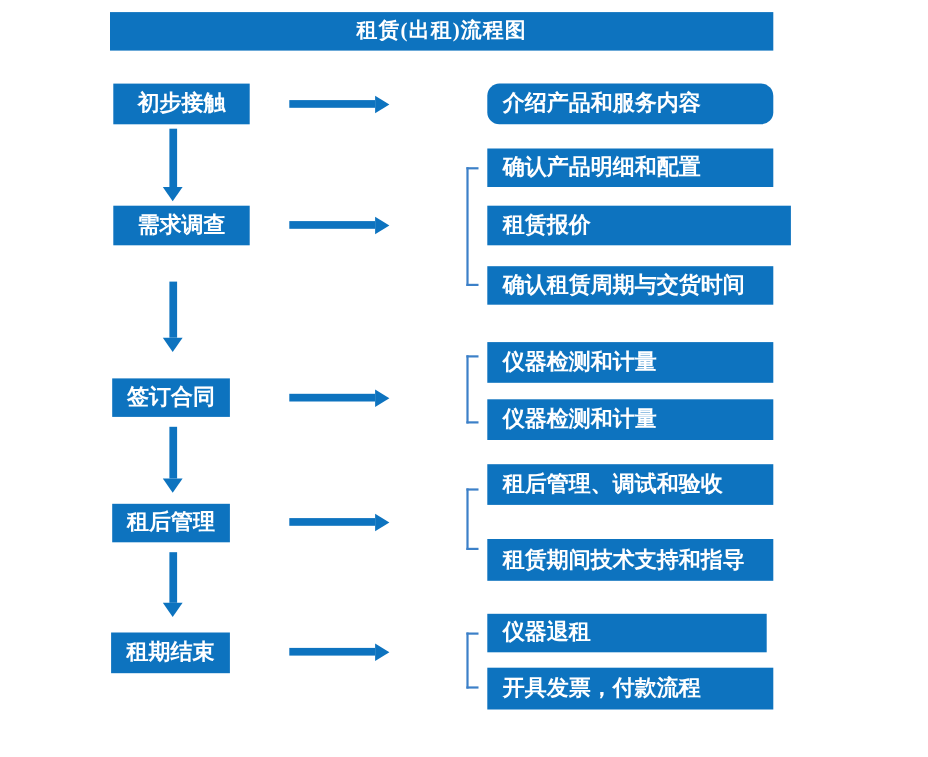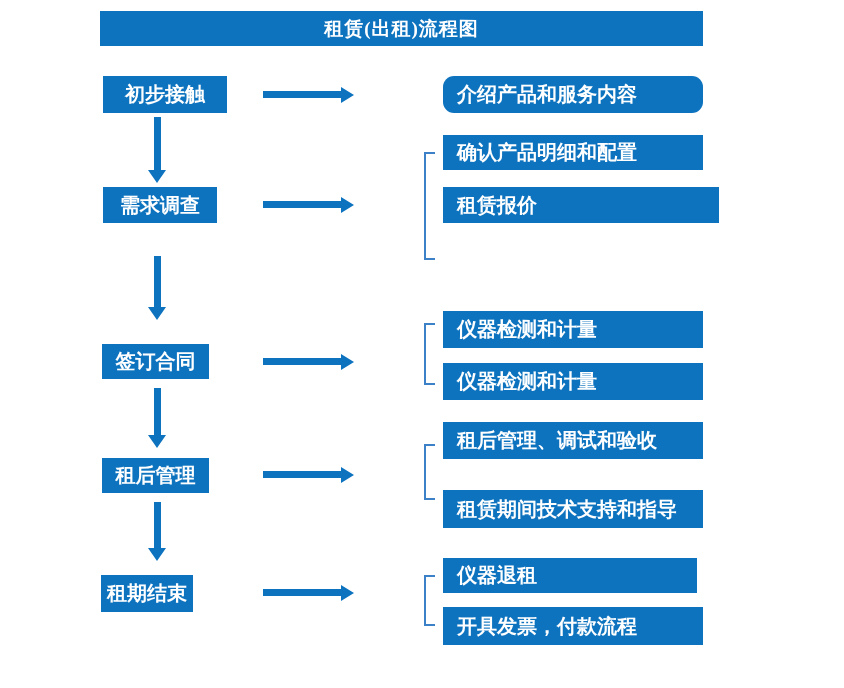--- a/index.html
+++ b/index.html
@@ -68,24 +68,24 @@
   }
 </style>
 </head>
 <body>
 
 <div class="canvas">
 
   <div class="box title-bar">租赁(出租)流程图</div>
 
   <div class="box stage" style="left:103px; top:76px; width:124px; height:37px; line-height:37px;text-align:center;">初步接触</div>
-  <div class="box stage" style="left:103px; top:187px; width:114px; height:36px; line-height:36px;">需求调查</div>
+  <div class="box stage" style="left:103px; top:187px; width:124px; height:36px; line-height:36px;">需求调查</div>
   <div class="box stage" style="left:102px; top:344px; width:107px; height:35px; line-height:35px;">签订合同</div>
   <div class="box stage" style="left:102px; top:458px; width:107px; height:35px; line-height:35px;">租后管理</div>
-  <div class="box stage" style="left:101px; top:575px; width:92px; height:37px; line-height:37px;">租期结束</div>
+  <div class="box stage" style="left:101px; top:575px; width:108px; height:37px; line-height:37px;">租期结束</div>
 
   <div class="v-arrow" style="left:148px; top:117px; height:66px;">
     <div class="shaft"></div>
     <div class="head"></div>
   </div>
   <div class="v-arrow" style="left:148px; top:256px; height:64px;">
     <div class="shaft"></div>
     <div class="head"></div>
   </div>
   <div class="v-arrow" style="left:148px; top:388px; height:60px;">
@@ -120,20 +120,21 @@
 
   <div class="bracket" style="top:152px; height:108px;"></div>
   <div class="bracket" style="top:323px; height:62px;"></div>
   <div class="bracket" style="top:444px; height:56px;"></div>
   <div class="bracket" style="top:575px; height:51px;"></div>
 
   <div class="box detail" style="left:443px; top:76px; width:260px; height:37px; line-height:37px;border-radius:11px;">介绍产品和服务内容</div>
 
   <div class="box detail" style="left:443px; top:135px; width:260px; height:35px; line-height:35px;">确认产品明细和配置</div>
   <div class="box detail" style="left:443px; top:187px; width:276px; height:36px; line-height:36px;">租赁报价</div>
+  <div class="box detail" style="left:443px; top:242px; width:260px; height:35px; line-height:35px;">确认租赁周期与交货时间</div>
 
   <div class="box detail" style="left:443px; top:311px; width:260px; height:37px; line-height:37px;">仪器检测和计量</div>
   <div class="box detail" style="left:443px; top:363px; width:260px; height:37px; line-height:37px;">仪器检测和计量</div>
 
   <div class="box detail" style="left:443px; top:422px; width:260px; height:37px; line-height:37px;">租后管理、调试和验收</div>
   <div class="box detail" style="left:443px; top:490px; width:260px; height:38px; line-height:38px;">租赁期间技术支持和指导</div>
 
   <div class="box detail" style="left:443px; top:558px; width:254px; height:35px; line-height:35px;">仪器退租</div>
   <div class="box detail" style="left:443px; top:607px; width:260px; height:38px; line-height:38px;">开具发票，付款流程</div>
 

